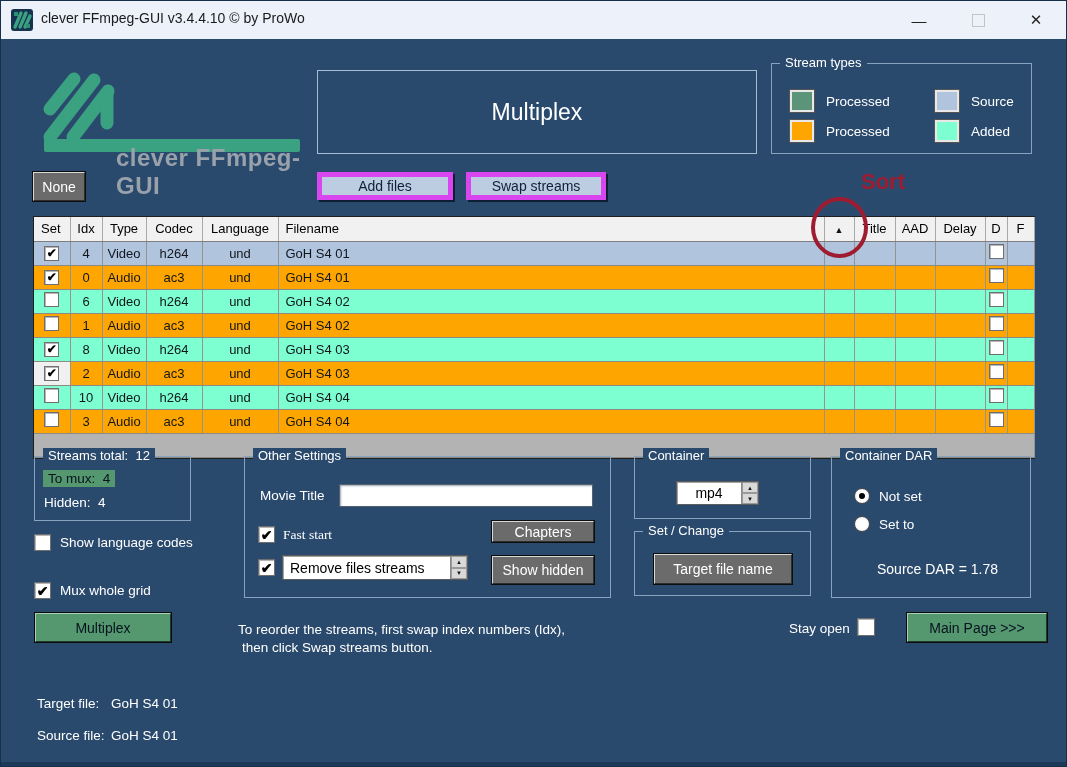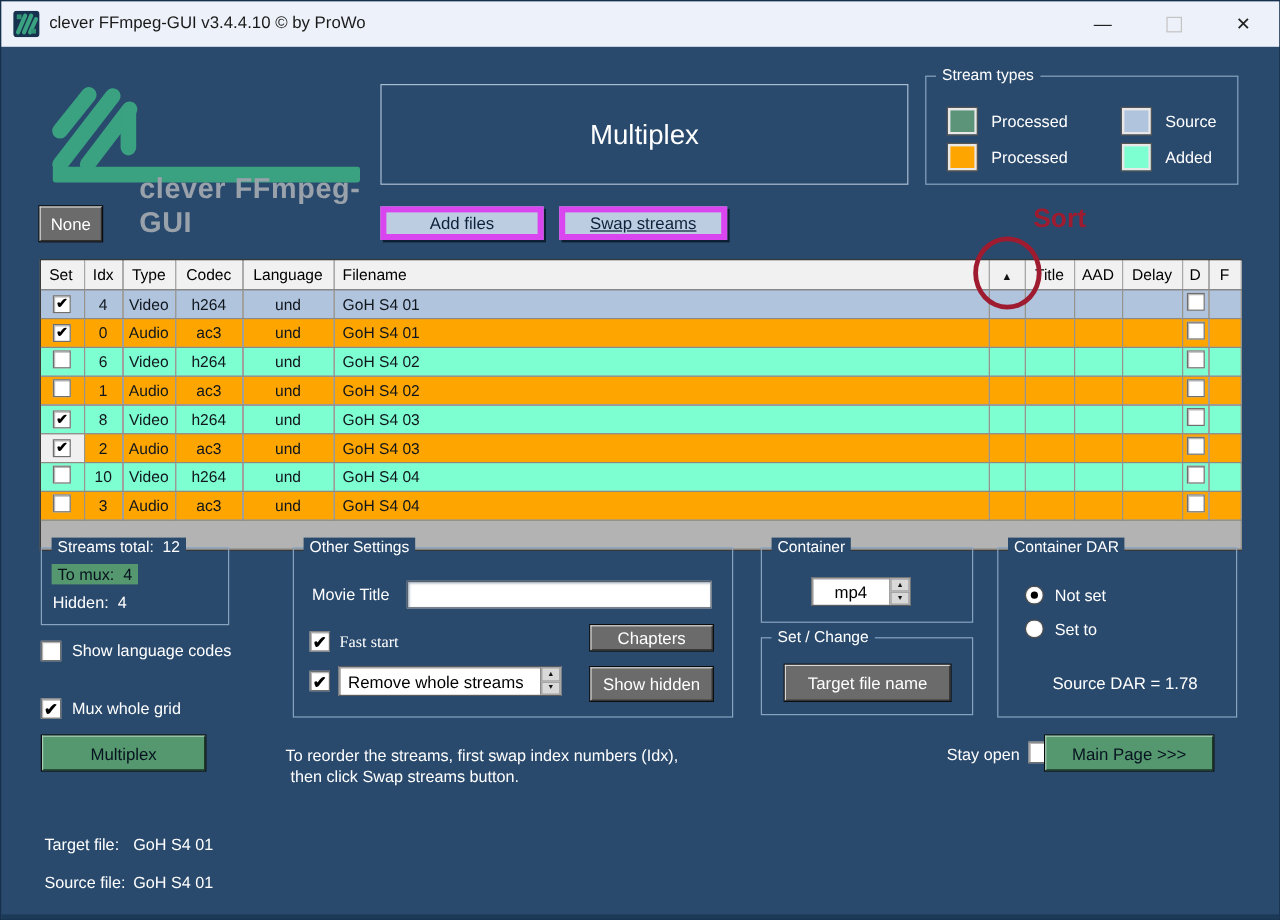--- a/index.html
+++ b/index.html
@@ -185,21 +185,21 @@
       </div>
     </div>
   </div>
 
   <div class="btn btn-gray" style="left:32px; top:171px; width:52px; height:29px;">
     <span>None</span>
   </div>
   <div class="btn btn-blue" style="left:316px; top:171px; width:136px; height:28px;">
     <span>Add files</span>
   </div>
-  <div class="btn btn-blue" style="left:465px; top:171px; width:140px; height:28px;text-decoration:underline;">
+  <div class="btn btn-blue" style="left:465px; top:171px; width:140px; height:28px;">
     <span>Swap streams</span>
   </div>
 
   <span class="sort-note">Sort</span>
   <div class="sort-circle"></div>
 
   <div class="grid-wrap">
     <table class="grid">
       <colgroup>
         <col style="width:36px">
@@ -391,21 +391,21 @@
     <input class="tinput" style="left: 94px; top: 27px; width: 254px; height: 23px;" value="">
 
     <span class="cb abs checked" style="left:13px; top:69px;"></span>
     <span class="lbl" style="left:38px; top:70px;font-family:Liberation Serif, serif;">Fast start</span>
     <div class="btn btn-gray" style="left:247px; top:64px; width:102px; height:21px;">
       <span>Chapters</span>
     </div>
 
     <span class="cb abs checked" style="left:13px; top:102px;"></span>
     <div class="spin" style="left:37px; top:98px; width:186px; height:25px;">
-      <span class="spin-text left">Remove whole streams</span>
+      <span class="spin-text left">Remove files streams</span>
       <span class="spin-btns">
         <span>▲</span>
         <span>▼</span>
       </span>
     </div>
     <div class="btn btn-gray" style="left:247px; top:99px; width:102px; height:28px;">
       <span>Show hidden</span>
     </div>
   </div>
 
@@ -434,21 +434,21 @@
     <span class="radio abs" style="left:22px; top:59px;"></span>
     <span class="lbl" style="left:47px; top:60px;">Set to</span>
     <span class="lbl" style="left:45px; top:104px; font-size:14px;">Source DAR = 1.78</span>
   </div>
 
   <span class="lbl" style="left:237px; top:621px;">To reorder the streams, first swap index numbers (Idx),</span>
   <span class="lbl" style="left:241px; top:639px;">then click Swap streams button.</span>
 
   <span class="lbl" style="left:788px; top:620px;">Stay open</span>
   <span class="cb abs" style="left:856px; top:617px; width:18px; height:18px;"></span>
-  <div class="btn btn-green" style="left:870px; top:612px; width:140px; height:29px;text-align:right;">
+  <div class="btn btn-green" style="left:906px; top:612px; width:140px; height:29px;text-align:right;">
     <span>Main Page &gt;&gt;&gt;</span>
   </div>
 
   <span class="lbl" style="left:36px; top:695px;">Target file:</span>
   <span class="lbl" style="left:110px; top:695px;">GoH S4 01</span>
   <span class="lbl" style="left:36px; top:727px;">Source file:</span>
   <span class="lbl" style="left:110px; top:727px;">GoH S4 01</span>
 
   <div class="footer-strip"></div>
 </div>

